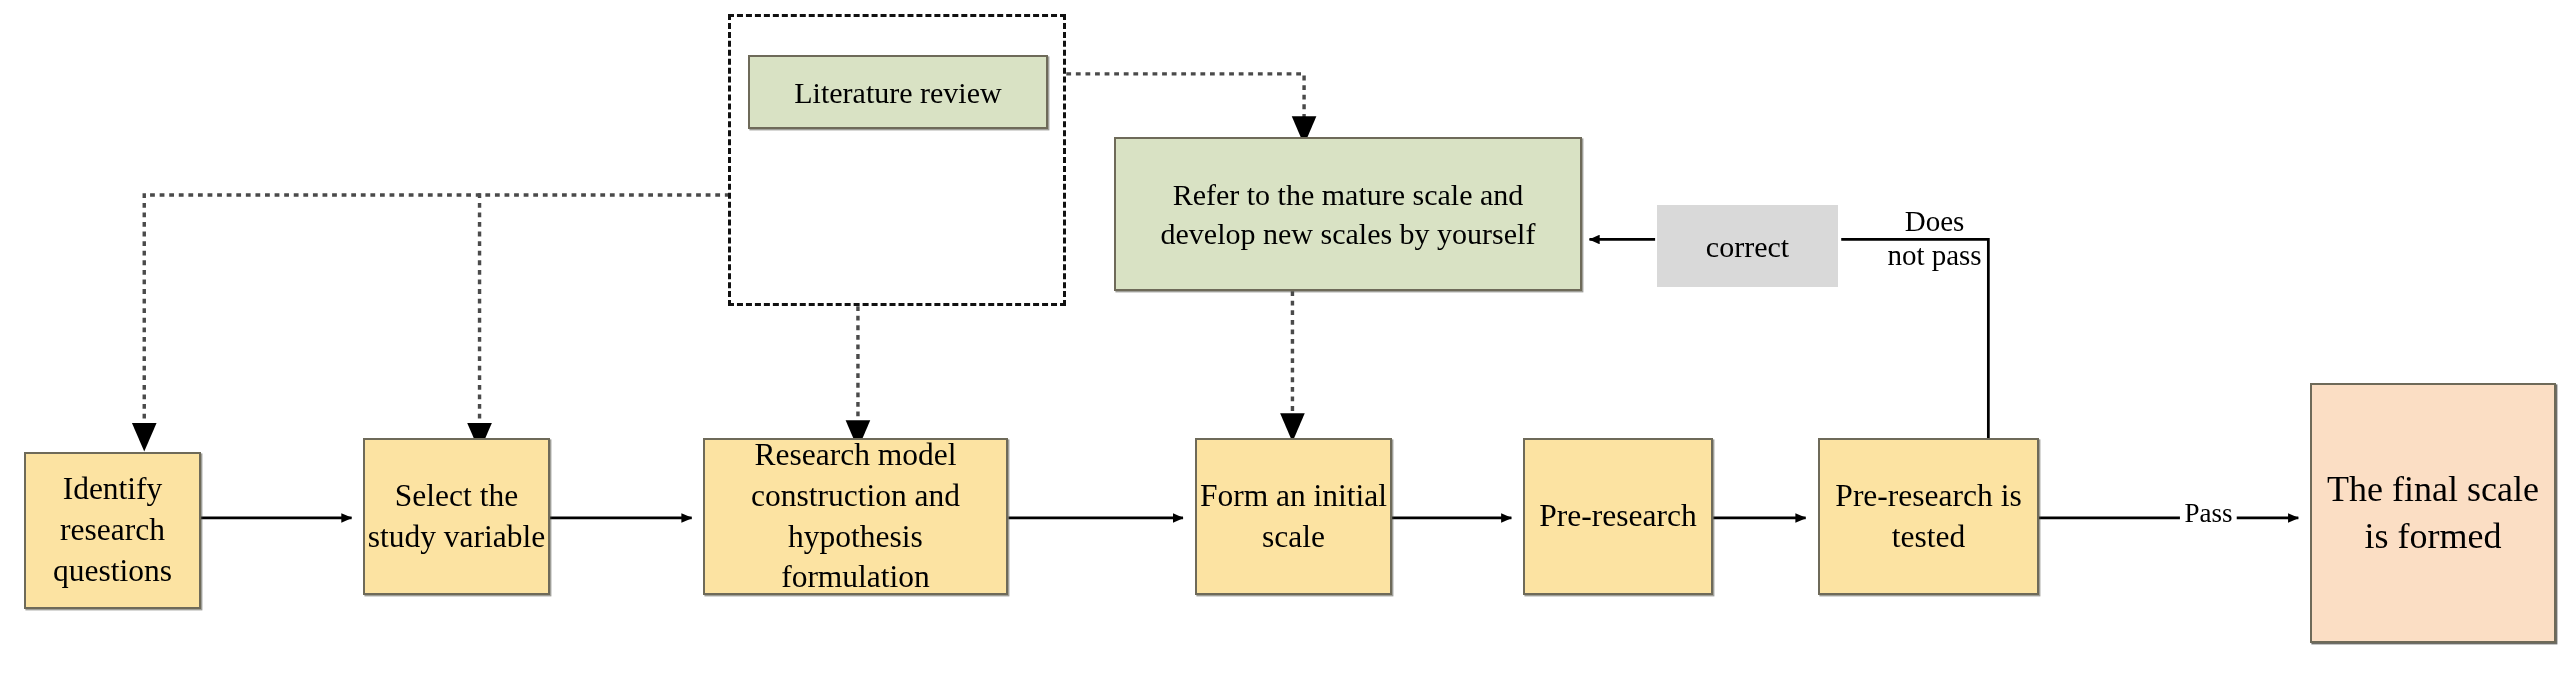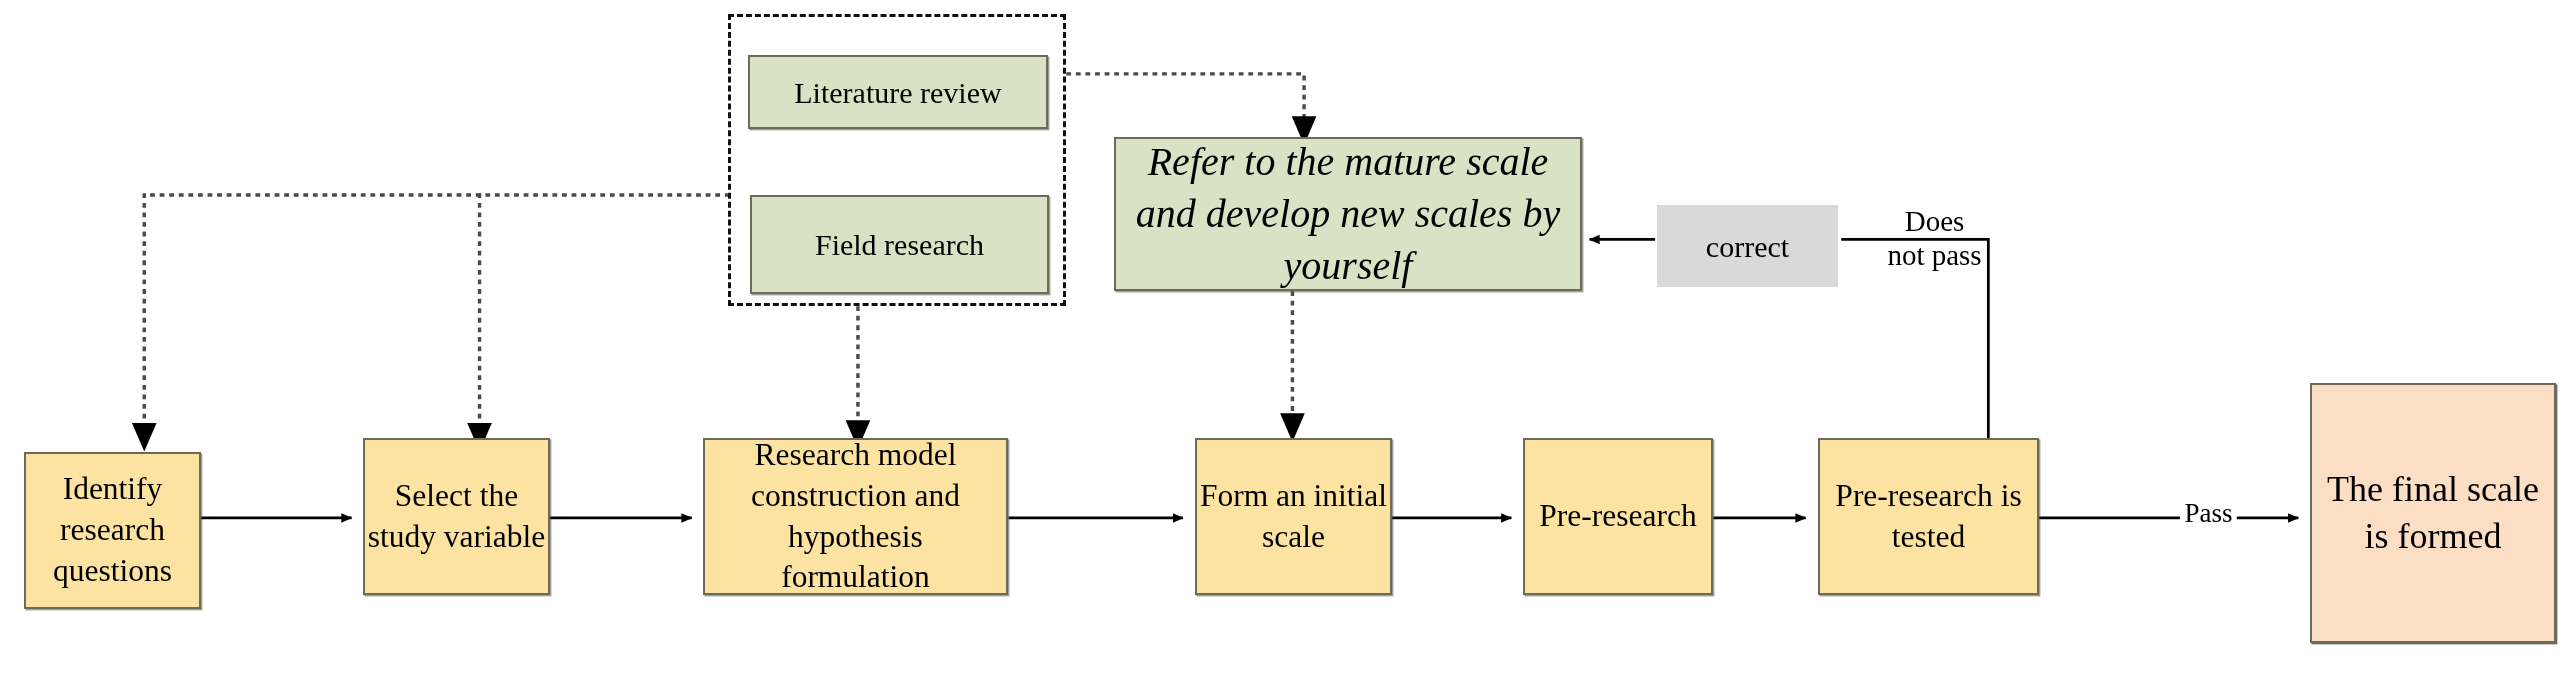--- a/index.html
+++ b/index.html
@@ -70,25 +70,22 @@
       <path d="M1870,604 L1906,604 L1888,646 z"></path>
     </g>
   </svg>
 
   <div class="dashbox" style="left:728px;top:13.7px;width:338px;height:292px;"></div>
 
   <div class="node green" style="left:748px;top:55px;width:300px;height:74px;font-size:30px;">
     <span>Literature review</span>
   </div>
 
-  <div class="node green" style="left:750px;top:195px;width:299px;height:99px;font-size:30px;">
-    <span>Field research</span>
-  </div>
 
-  <div class="node green" style="left:1114px;top:137px;width:468px;height:154px;font-size:40px;padding:0 12.3px;font-style:italic;">
+  <div class="node green" style="left:1114px;top:137px;width:468px;height:154px;font-size:30px;padding:0 12.3px;">
     <span>Refer to the mature scale and develop new scales by yourself</span>
   </div>
 
   <div class="node gray" style="left:1657px;top:205px;width:181px;height:82px;font-size:30px;">
     <span>correct</span>
   </div>
 
   <div class="edgelabel" style="left:1861px;top:204px;width:147px;font-size:29px;">Does
 not pass</div>
 

